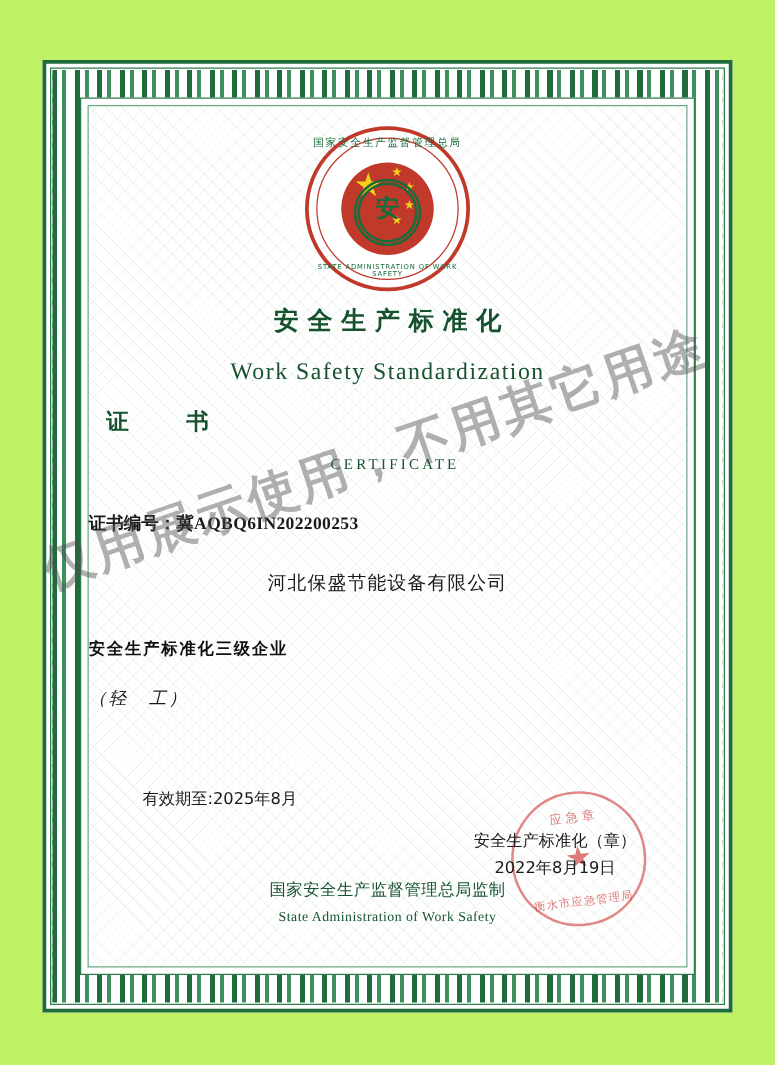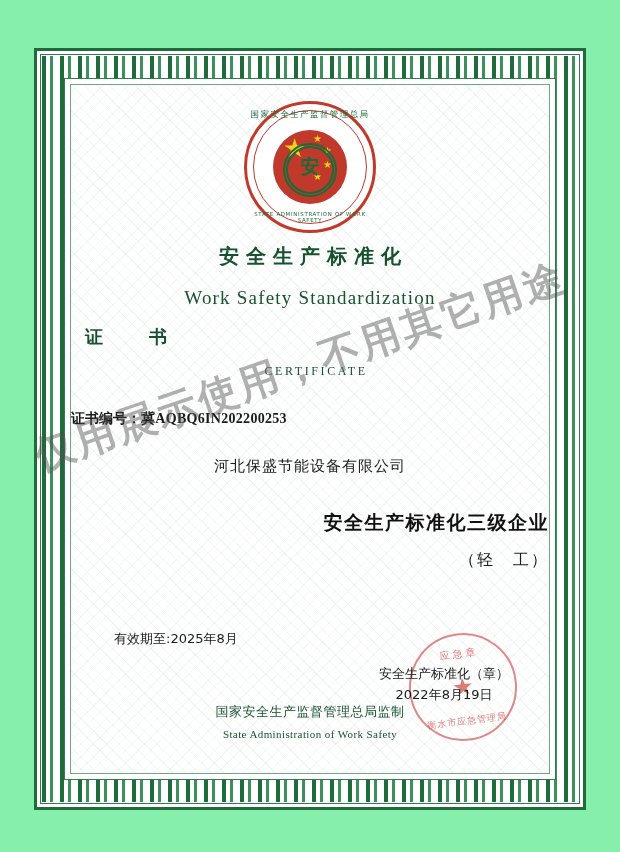--- a/index.html
+++ b/index.html
@@ -14,21 +14,21 @@
     font-family: "Liberation Serif", serif;
     overflow: hidden;
   }
 
   
   .cert-page {
     position: absolute;
     left: 0; top: 0;
     width: 620px;
     height: 852px;
-    background: #86efac;
+    background: #bef264;
   }
 
   .border-outer {
     position: absolute;
     left: 34px;
     top: 48px;
     width: 552px;
     height: 762px;
     border: 3px solid #1f6b3b;
     box-sizing: border-box;
@@ -268,37 +268,38 @@
     font-family: "DejaVu Sans", sans-serif;
     font-size: 15px;
     color: #1a1a1a;
     letter-spacing: 1px;
   }
   .field-level {
     position: absolute;
     top: 425px;
     left: 0;
     width: 100%;
-    text-align: right;
-    font-family: "DejaVu Sans", sans-serif;
-    font-size: 19px;
+    text-align: left;
+    font-family: "DejaVu Sans", sans-serif;
+    font-size: 13px;
     font-weight: bold;
     color: #111111;
     letter-spacing: 1.5px;
   }
   .field-category {
     position: absolute;
     top: 465px;
     left: 0;
     width: 100%;
-    text-align: right;
-    font-family: "DejaVu Sans", sans-serif;
-    font-size: 16px;
+    text-align: left;
+    font-family: "DejaVu Sans", sans-serif;
+    font-size: 14px;
     color: #1a1a1a;
     letter-spacing: 2px;
+    font-style: italic;
   }
 
   .field-validity {
     position: absolute;
     top: 545px;
     left: 43px;
     font-family: "DejaVu Sans", sans-serif;
     font-size: 13px;
     color: #1a1a1a;
   }

